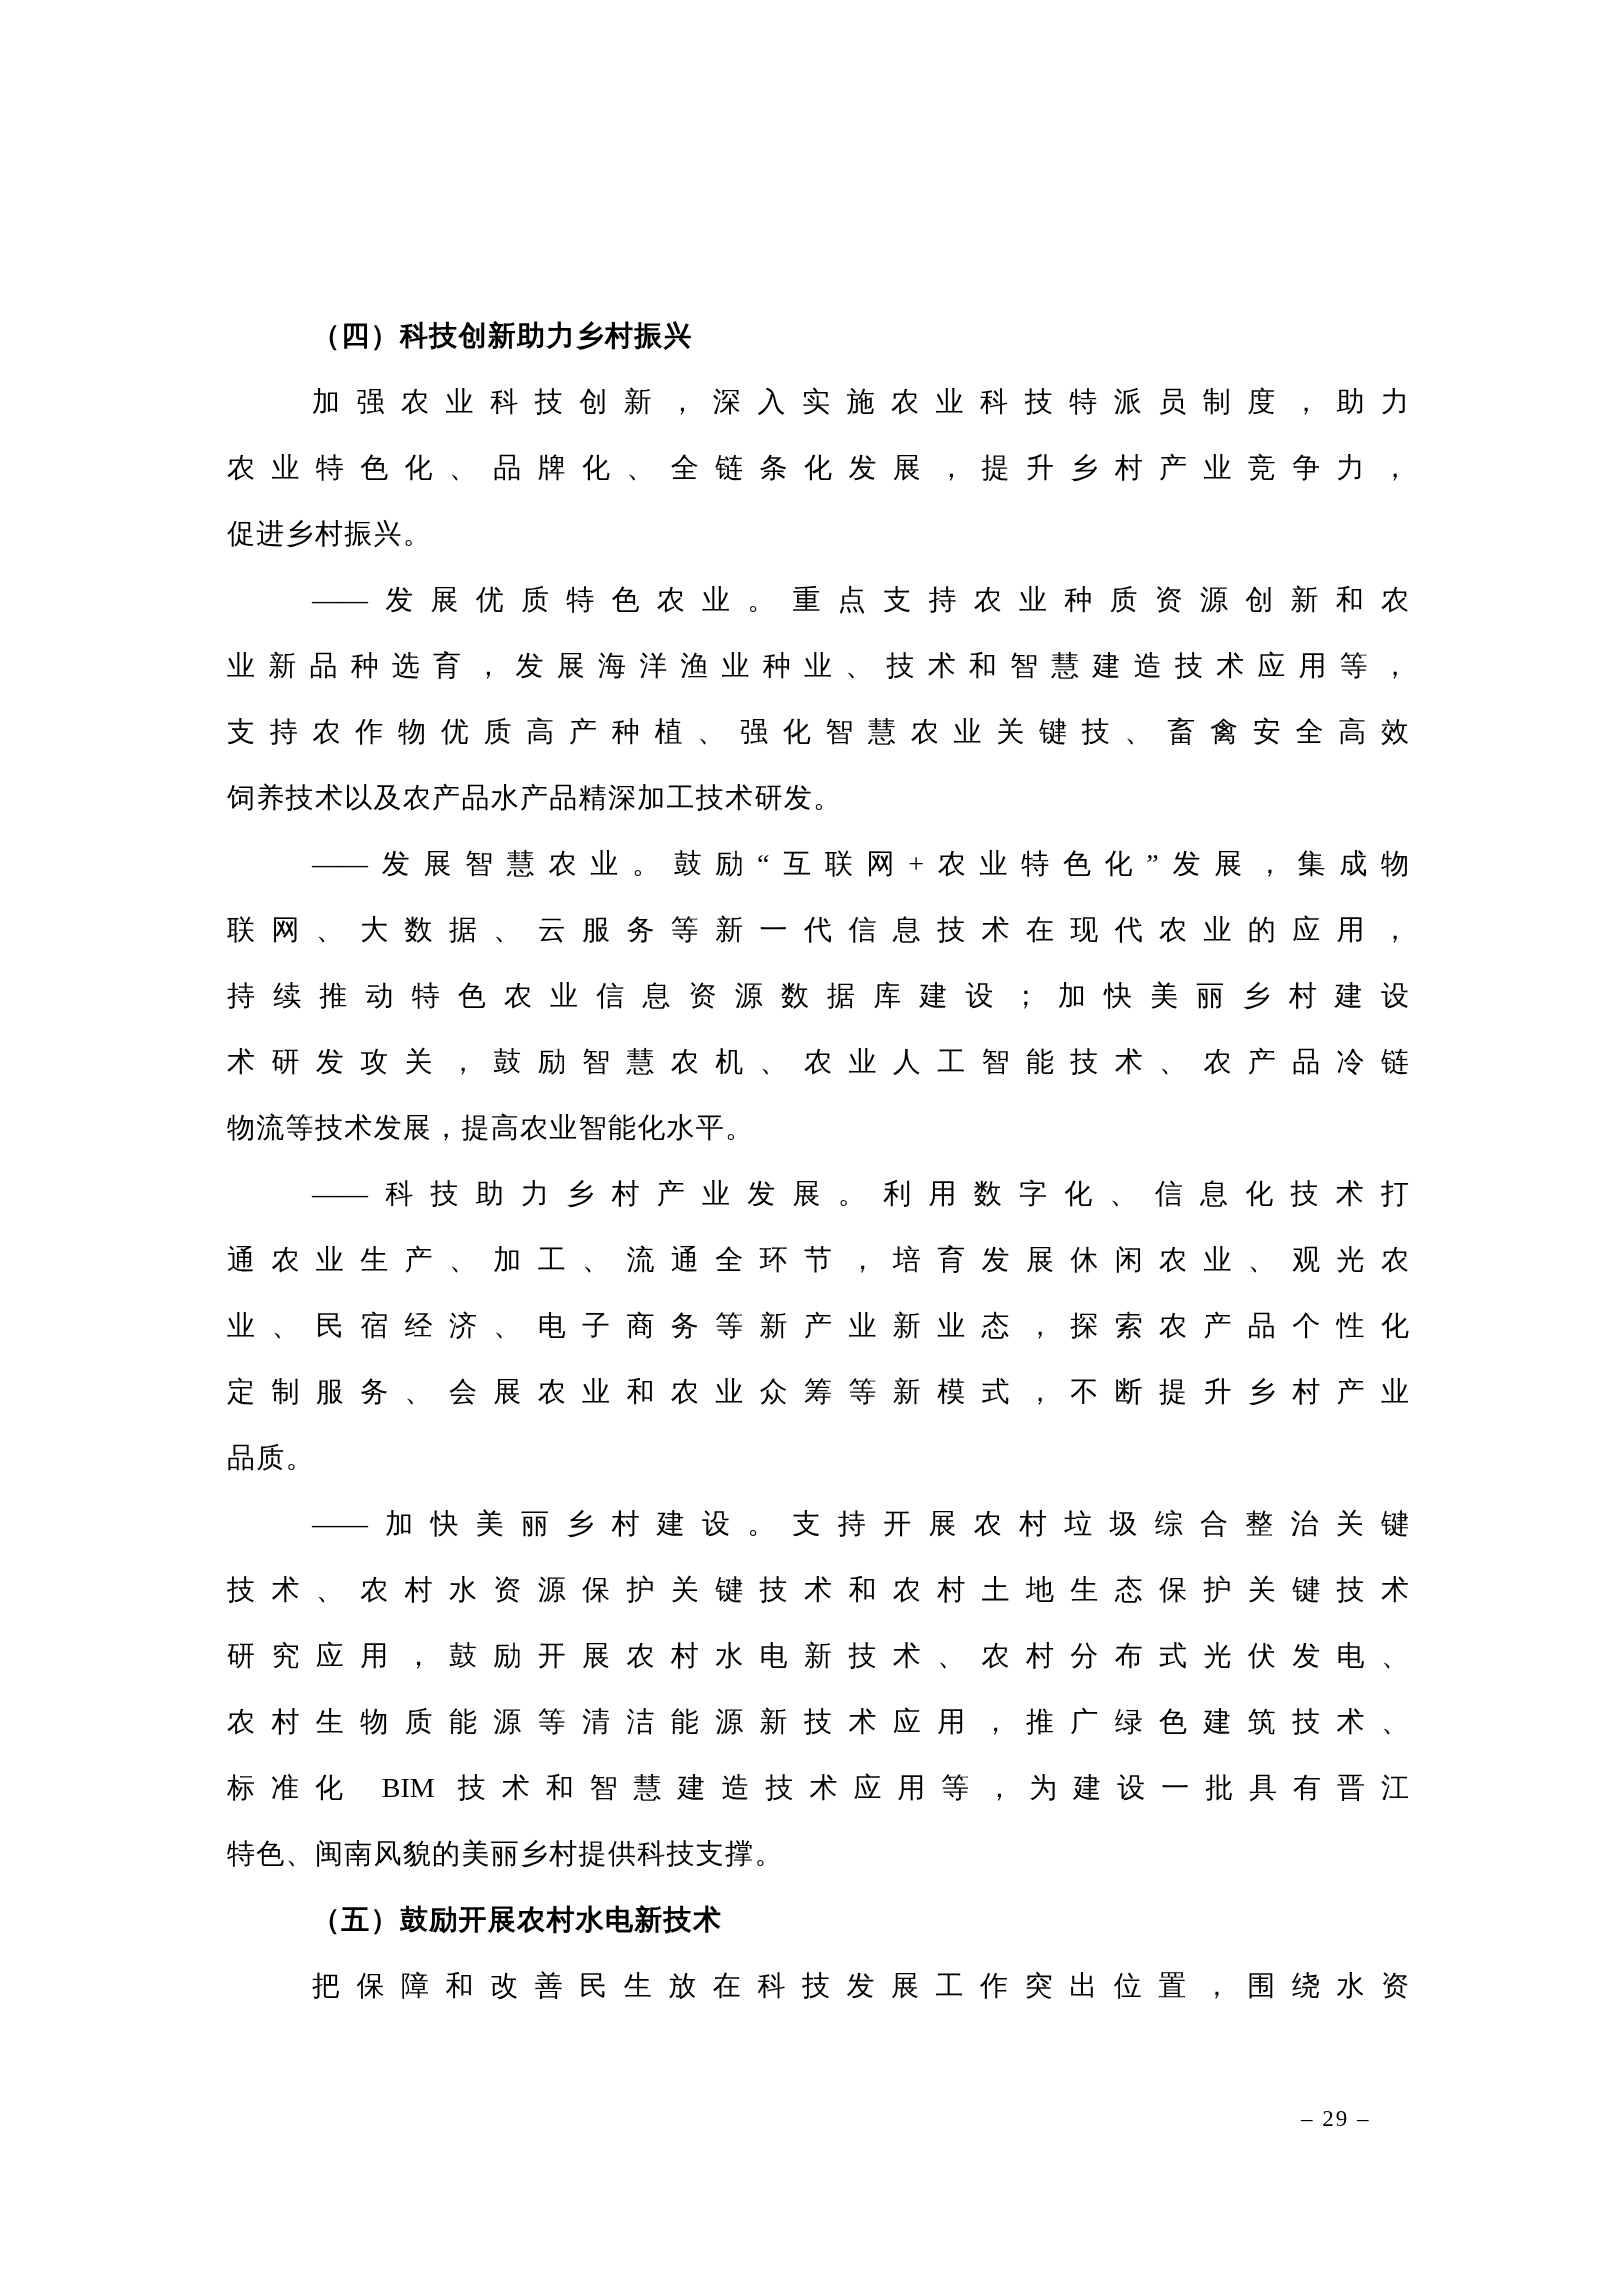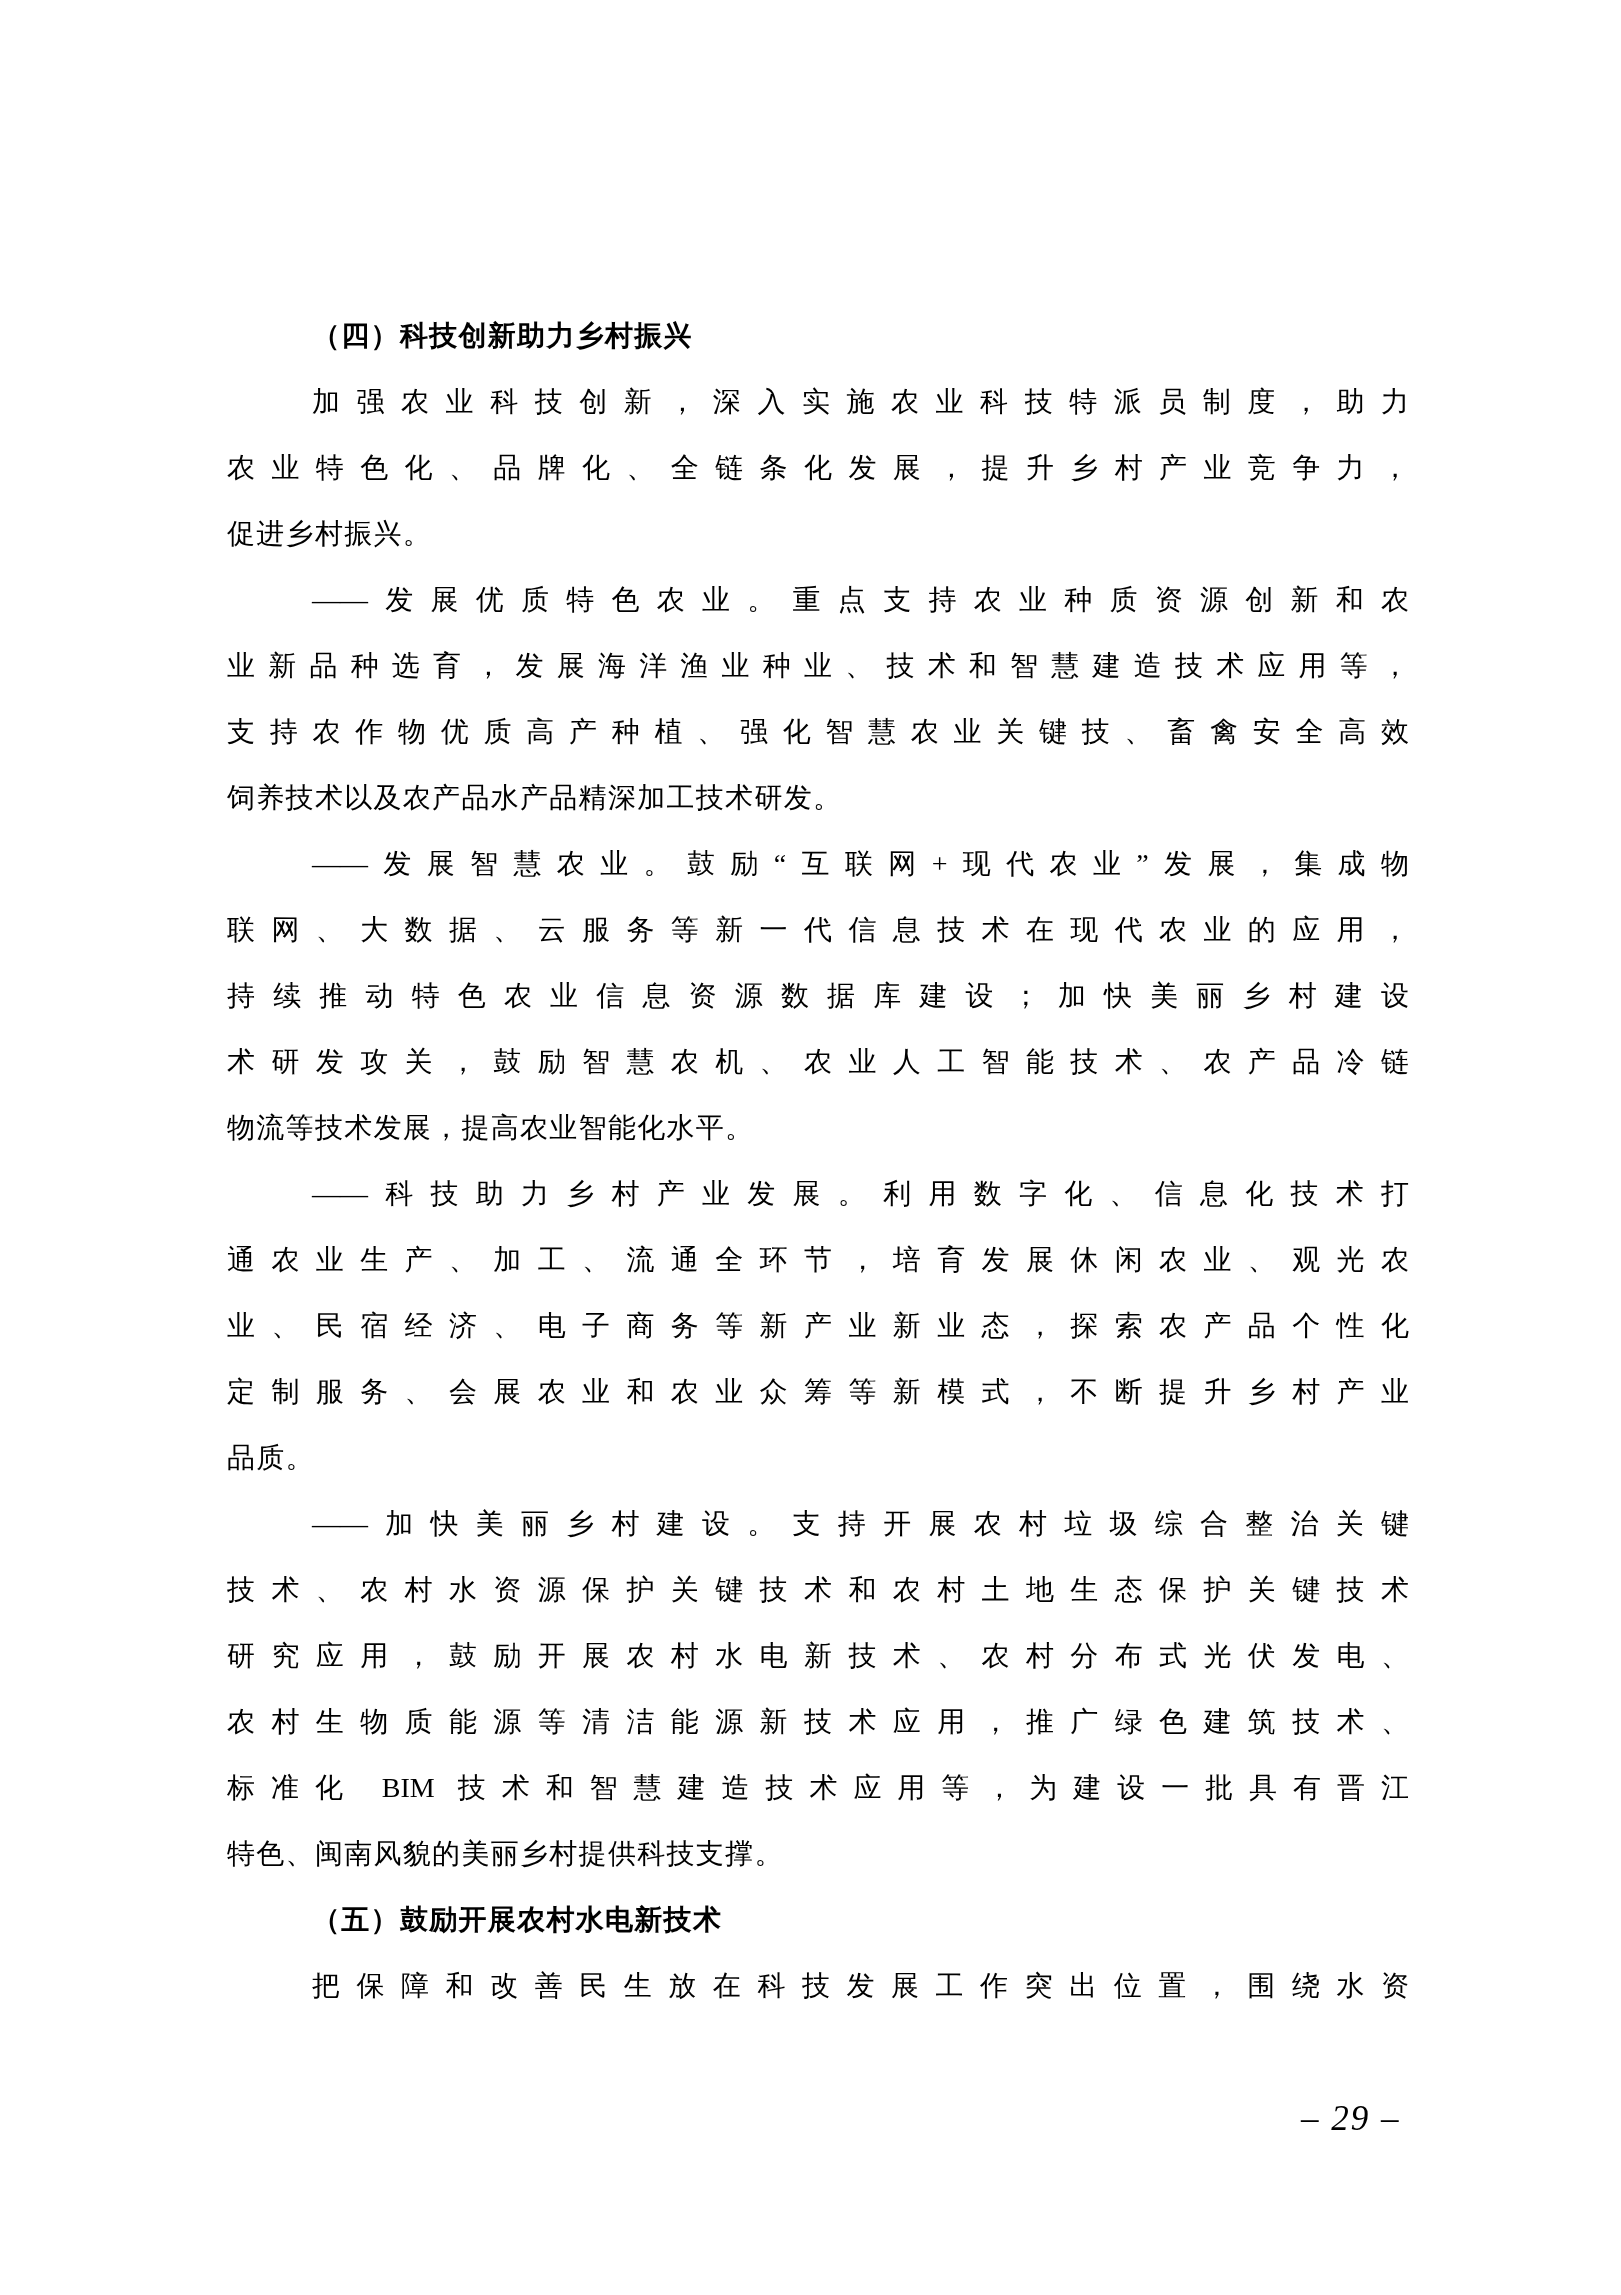--- a/index.html
+++ b/index.html
@@ -33,41 +33,40 @@
     text-align-last: justify;
     text-justify: inter-character;
     letter-spacing: 0;
   }
   .line.indent { text-indent: 85px; }
   .line.heading { font-weight: 700; }
   .page-number {
     position: absolute;
     left: 1301px;
     top: 2099px;
-    font-size: 35px;
+    font-size: 23px;
     line-height: 39px;
     letter-spacing: 2px;
     color: #000000;
-    font-style: italic;
   }
 </style>
 </head>
 <body>
 
 <div class="page">
   <div class="text-block">
     <div class="line heading indent">（四）科技创新助力乡村振兴</div>
     <div class="line j indent">加强农业科技创新，深入实施农业科技特派员制度，助力</div>
     <div class="line j">农业特色化、品牌化、全链条化发展，提升乡村产业竞争力，</div>
     <div class="line">促进乡村振兴。</div>
     <div class="line j indent">——发展优质特色农业。重点支持农业种质资源创新和农</div>
     <div class="line j">业新品种选育，发展海洋渔业种业、技术和智慧建造技术应用等，</div>
     <div class="line j">支持农作物优质高产种植、强化智慧农业关键技、畜禽安全高效</div>
     <div class="line">饲养技术以及农产品水产品精深加工技术研发。</div>
-    <div class="line j indent">——发展智慧农业。鼓励“互联网+现代农业”发展，集成物</div>
+    <div class="line j indent">——发展智慧农业。鼓励“互联网+农业特色化”发展，集成物</div>
     <div class="line j">联网、大数据、云服务等新一代信息技术在现代农业的应用，</div>
     <div class="line j">持续推动特色农业信息资源数据库建设；加快美丽乡村建设</div>
     <div class="line j">术研发攻关，鼓励智慧农机、农业人工智能技术、农产品冷链</div>
     <div class="line">物流等技术发展，提高农业智能化水平。</div>
     <div class="line j indent">——科技助力乡村产业发展。利用数字化、信息化技术打</div>
     <div class="line j">通农业生产、加工、流通全环节，培育发展休闲农业、观光农</div>
     <div class="line j">业、民宿经济、电子商务等新产业新业态，探索农产品个性化</div>
     <div class="line j">定制服务、会展农业和农业众筹等新模式，不断提升乡村产业</div>
     <div class="line">品质。</div>
     <div class="line j indent">——加快美丽乡村建设。支持开展农村垃圾综合整治关键</div>

